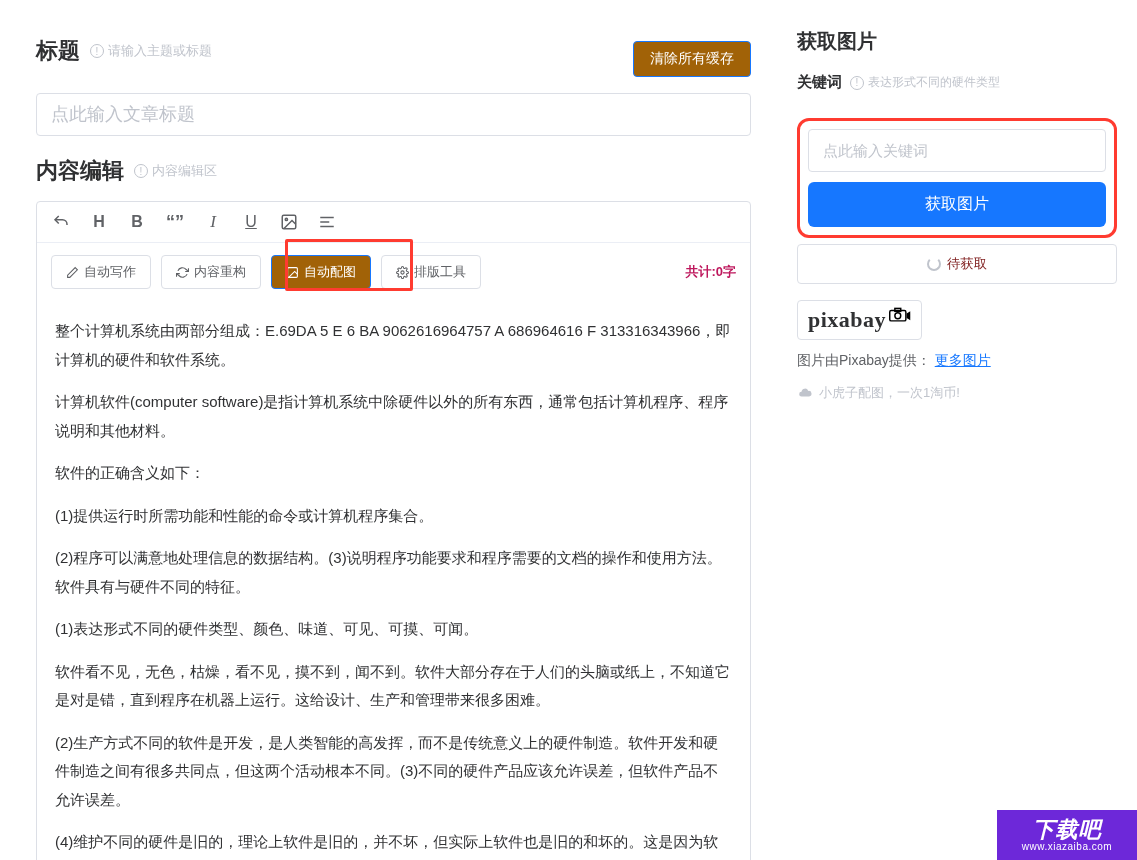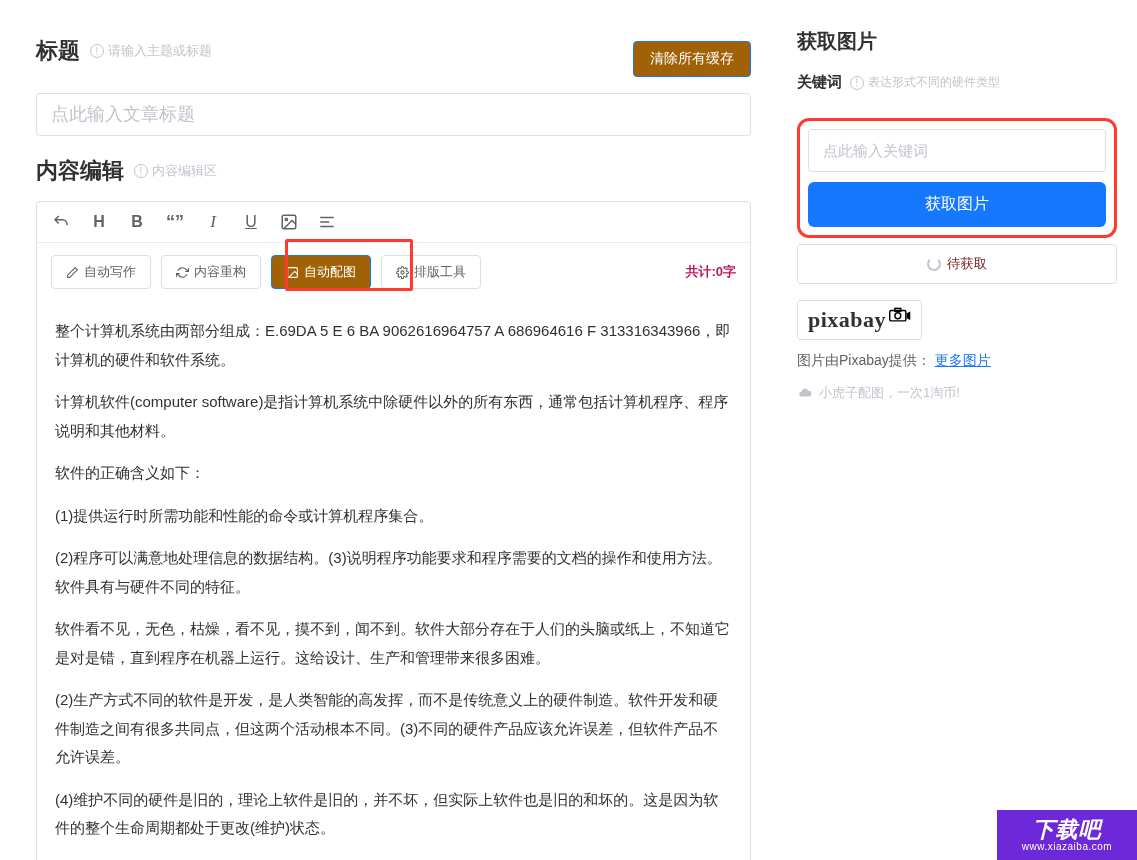--- a/index.html
+++ b/index.html
@@ -146,20 +146,21 @@
           <span class="word-count">共计:0字</span>
           <div class="highlight-box hl-autoimg"></div>
         </div>
 
         <div class="content-area" id="content-area">
             <p>整个计算机系统由两部分组成：E.69DA 5 E 6 BA 9062616964757 A 686964616 F 313316343966，即计算机的硬件和软件系统。</p>
             <p>计算机软件(computer software)是指计算机系统中除硬件以外的所有东西，通常包括计算机程序、程序说明和其他材料。</p>
             <p>软件的正确含义如下：</p>
             <p>(1)提供运行时所需功能和性能的命令或计算机程序集合。</p>
             <p>(2)程序可以满意地处理信息的数据结构。(3)说明程序功能要求和程序需要的文档的操作和使用方法。软件具有与硬件不同的特征。</p>
+            <p>(1)表达形式不同的硬件类型、颜色、味道、可见、可摸、可闻。</p>
             <p>软件看不见，无色，枯燥，看不见，摸不到，闻不到。软件大部分存在于人们的头脑或纸上，不知道它是对是错，直到程序在机器上运行。这给设计、生产和管理带来很多困难。</p>
             <p>(2)生产方式不同的软件是开发，是人类智能的高发挥，而不是传统意义上的硬件制造。软件开发和硬件制造之间有很多共同点，但这两个活动根本不同。(3)不同的硬件产品应该允许误差，但软件产品不允许误差。</p>
             <p>(4)维护不同的硬件是旧的，理论上软件是旧的，并不坏，但实际上软件也是旧的和坏的。这是因为软件的整个生命周期都处于更改(维护)状态。</p>
           </div>
       </div>
     </div>
   </div>
 
   <div class="sidebar">
     <div class="side-section-title">获取图片</div>

